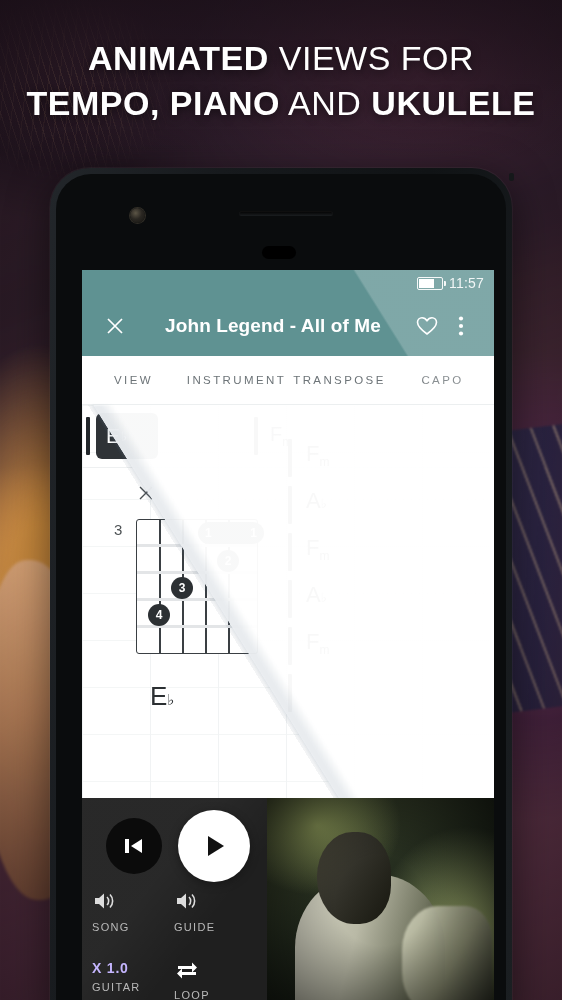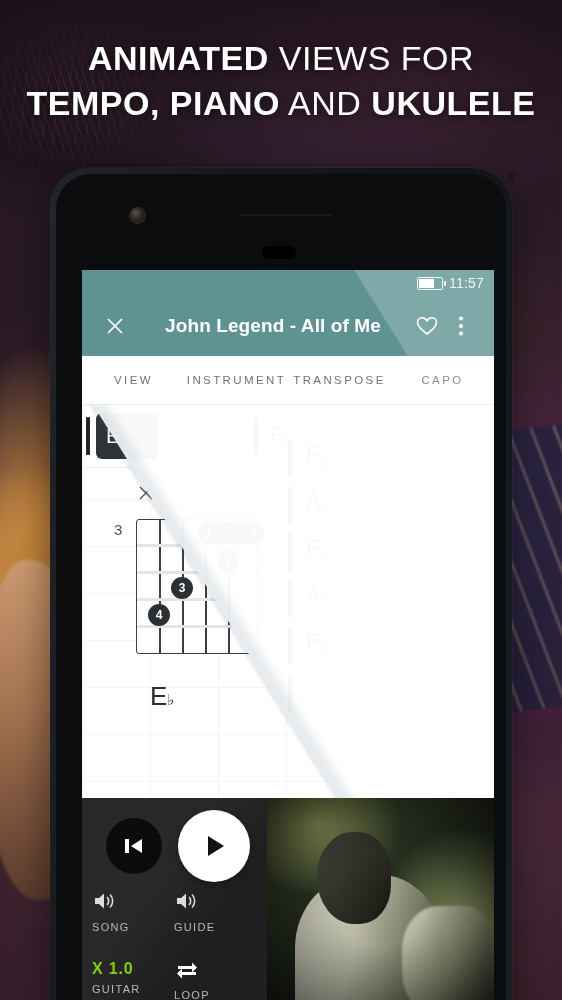--- a/index.html
+++ b/index.html
@@ -149,21 +149,21 @@
   
   .player{position:absolute;left:0;bottom:0;width:412px;height:228px;display:flex;}
   .ctrls{width:185px;background:#1f1f1f;position:relative;}
   .ctrls:before{content:"";position:absolute;inset:0;background:linear-gradient(128deg, rgba(255,255,255,0.045) 0 38%, rgba(0,0,0,0) 62%);}
   .btn-prev{position:absolute;left:24px;top:20px;width:56px;height:56px;border-radius:50%;background:#0b0b0b;
     display:flex;align-items:center;justify-content:center;}
   .btn-play{position:absolute;left:96px;top:12px;width:72px;height:72px;border-radius:50%;background:#fff;
     display:flex;align-items:center;justify-content:center;box-shadow:0 2px 10px rgba(0,0,0,.35);}
   .ctl{position:absolute;width:84px;text-align:left;color:#cfcfcf;}
   .ctl .lbl{font-size:11px;letter-spacing:1.3px;color:#b9b9b9;margin-top:5px;}
-  .ctl .tempo{font-size:16px;font-weight:700;color:#84cc16;letter-spacing:.8px;}
+  .ctl .tempo{font-size:14px;font-weight:700;color:#c4b5fd;letter-spacing:.8px;}
   .art{flex:1;position:relative;overflow:hidden;background:#060807;}
   .art-bg{position:absolute;inset:0;
     background:
       radial-gradient(ellipse 120px 100px at 22% 12%, #8d9a5a 0%, rgba(90,100,60,0) 70%),
       radial-gradient(ellipse 130px 150px at 88% 60%, #9aa86a 0%, rgba(90,100,60,0) 72%),
       linear-gradient(150deg,#3d452c 0%,#222a1d 45%,#0b0d0a 100%);}
   .art-body{position:absolute;left:28px;bottom:-8px;width:150px;height:160px;border-radius:46% 46% 12% 12%;
     background:linear-gradient(105deg,#d7d6c6 0%,#b9b9a6 40%,#5d614c 80%,#2a2d22 100%);filter:blur(.7px);}
   .art-head{position:absolute;left:50px;top:34px;width:74px;height:92px;border-radius:48% 44% 42% 50%;
     background:linear-gradient(120deg,#4c4a3c 0%,#33322a 45%,#17170f 100%);filter:blur(.6px);}

